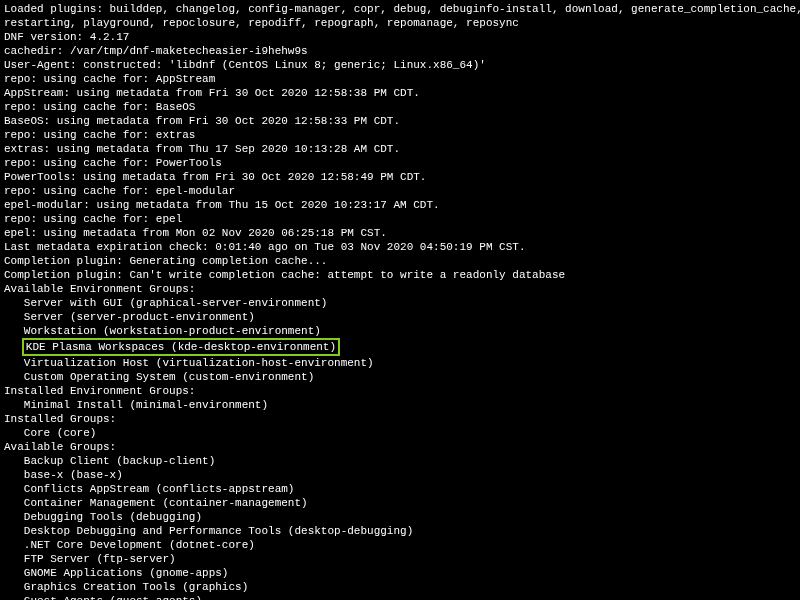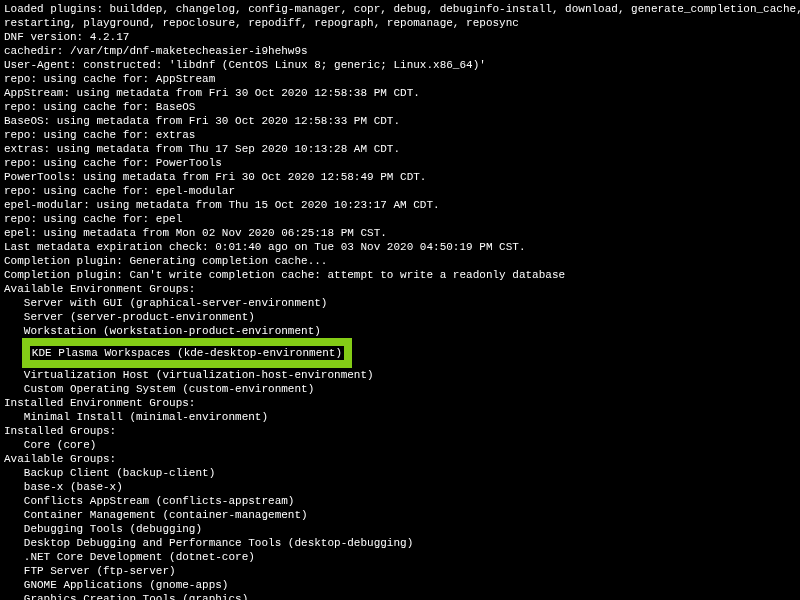--- a/index.html
+++ b/index.html
@@ -16,21 +16,21 @@
   }
   .terminal {
     padding: 2px 4px;
     white-space: pre;
   }
   .line {
     min-height: 14px;
   }
   .highlight-box {
     display: inline-block;
-    border: 8px solid #84cc16;
+    border: 2px solid #84cc16;
     padding: 0 2px;
     margin-left: -2px;
   }
 </style>
 </head>
 <body>
 
 <div class="terminal" id="term"><div class="line"><span>Loaded plugins: builddep, changelog, config-manager, copr, debug, debuginfo-install, download, generate_completion_cache, needs-</span></div><div class="line"><span>restarting, playground, repoclosure, repodiff, repograph, repomanage, reposync</span></div><div class="line"><span>DNF version: 4.2.17</span></div><div class="line"><span>cachedir: /var/tmp/dnf-maketecheasier-i9hehw9s</span></div><div class="line"><span>User-Agent: constructed: 'libdnf (CentOS Linux 8; generic; Linux.x86_64)'</span></div><div class="line"><span>repo: using cache for: AppStream</span></div><div class="line"><span>AppStream: using metadata from Fri 30 Oct 2020 12:58:38 PM CDT.</span></div><div class="line"><span>repo: using cache for: BaseOS</span></div><div class="line"><span>BaseOS: using metadata from Fri 30 Oct 2020 12:58:33 PM CDT.</span></div><div class="line"><span>repo: using cache for: extras</span></div><div class="line"><span>extras: using metadata from Thu 17 Sep 2020 10:13:28 AM CDT.</span></div><div class="line"><span>repo: using cache for: PowerTools</span></div><div class="line"><span>PowerTools: using metadata from Fri 30 Oct 2020 12:58:49 PM CDT.</span></div><div class="line"><span>repo: using cache for: epel-modular</span></div><div class="line"><span>epel-modular: using metadata from Thu 15 Oct 2020 10:23:17 AM CDT.</span></div><div class="line"><span>repo: using cache for: epel</span></div><div class="line"><span>epel: using metadata from Mon 02 Nov 2020 06:25:18 PM CST.</span></div><div class="line"><span>Last metadata expiration check: 0:01:40 ago on Tue 03 Nov 2020 04:50:19 PM CST.</span></div><div class="line"><span>Completion plugin: Generating completion cache...</span></div><div class="line"><span>Completion plugin: Can't write completion cache: attempt to write a readonly database</span></div><div class="line"><span>Available Environment Groups:</span></div><div class="line"><span>   Server with GUI (graphical-server-environment)</span></div><div class="line"><span>   Server (server-product-environment)</span></div><div class="line"><span>   Workstation (workstation-product-environment)</span></div><div class="line"><span>   </span><span class="highlight-box">KDE Plasma Workspaces (kde-desktop-environment)</span></div><div class="line"><span>   Virtualization Host (virtualization-host-environment)</span></div><div class="line"><span>   Custom Operating System (custom-environment)</span></div><div class="line"><span>Installed Environment Groups:</span></div><div class="line"><span>   Minimal Install (minimal-environment)</span></div><div class="line"><span>Installed Groups:</span></div><div class="line"><span>   Core (core)</span></div><div class="line"><span>Available Groups:</span></div><div class="line"><span>   Backup Client (backup-client)</span></div><div class="line"><span>   base-x (base-x)</span></div><div class="line"><span>   Conflicts AppStream (conflicts-appstream)</span></div><div class="line"><span>   Container Management (container-management)</span></div><div class="line"><span>   Debugging Tools (debugging)</span></div><div class="line"><span>   Desktop Debugging and Performance Tools (desktop-debugging)</span></div><div class="line"><span>   .NET Core Development (dotnet-core)</span></div><div class="line"><span>   FTP Server (ftp-server)</span></div><div class="line"><span>   GNOME Applications (gnome-apps)</span></div><div class="line"><span>   Graphics Creation Tools (graphics)</span></div><div class="line"><span>   Guest Agents (guest-agents)</span></div></div>
 
 </body></html>

